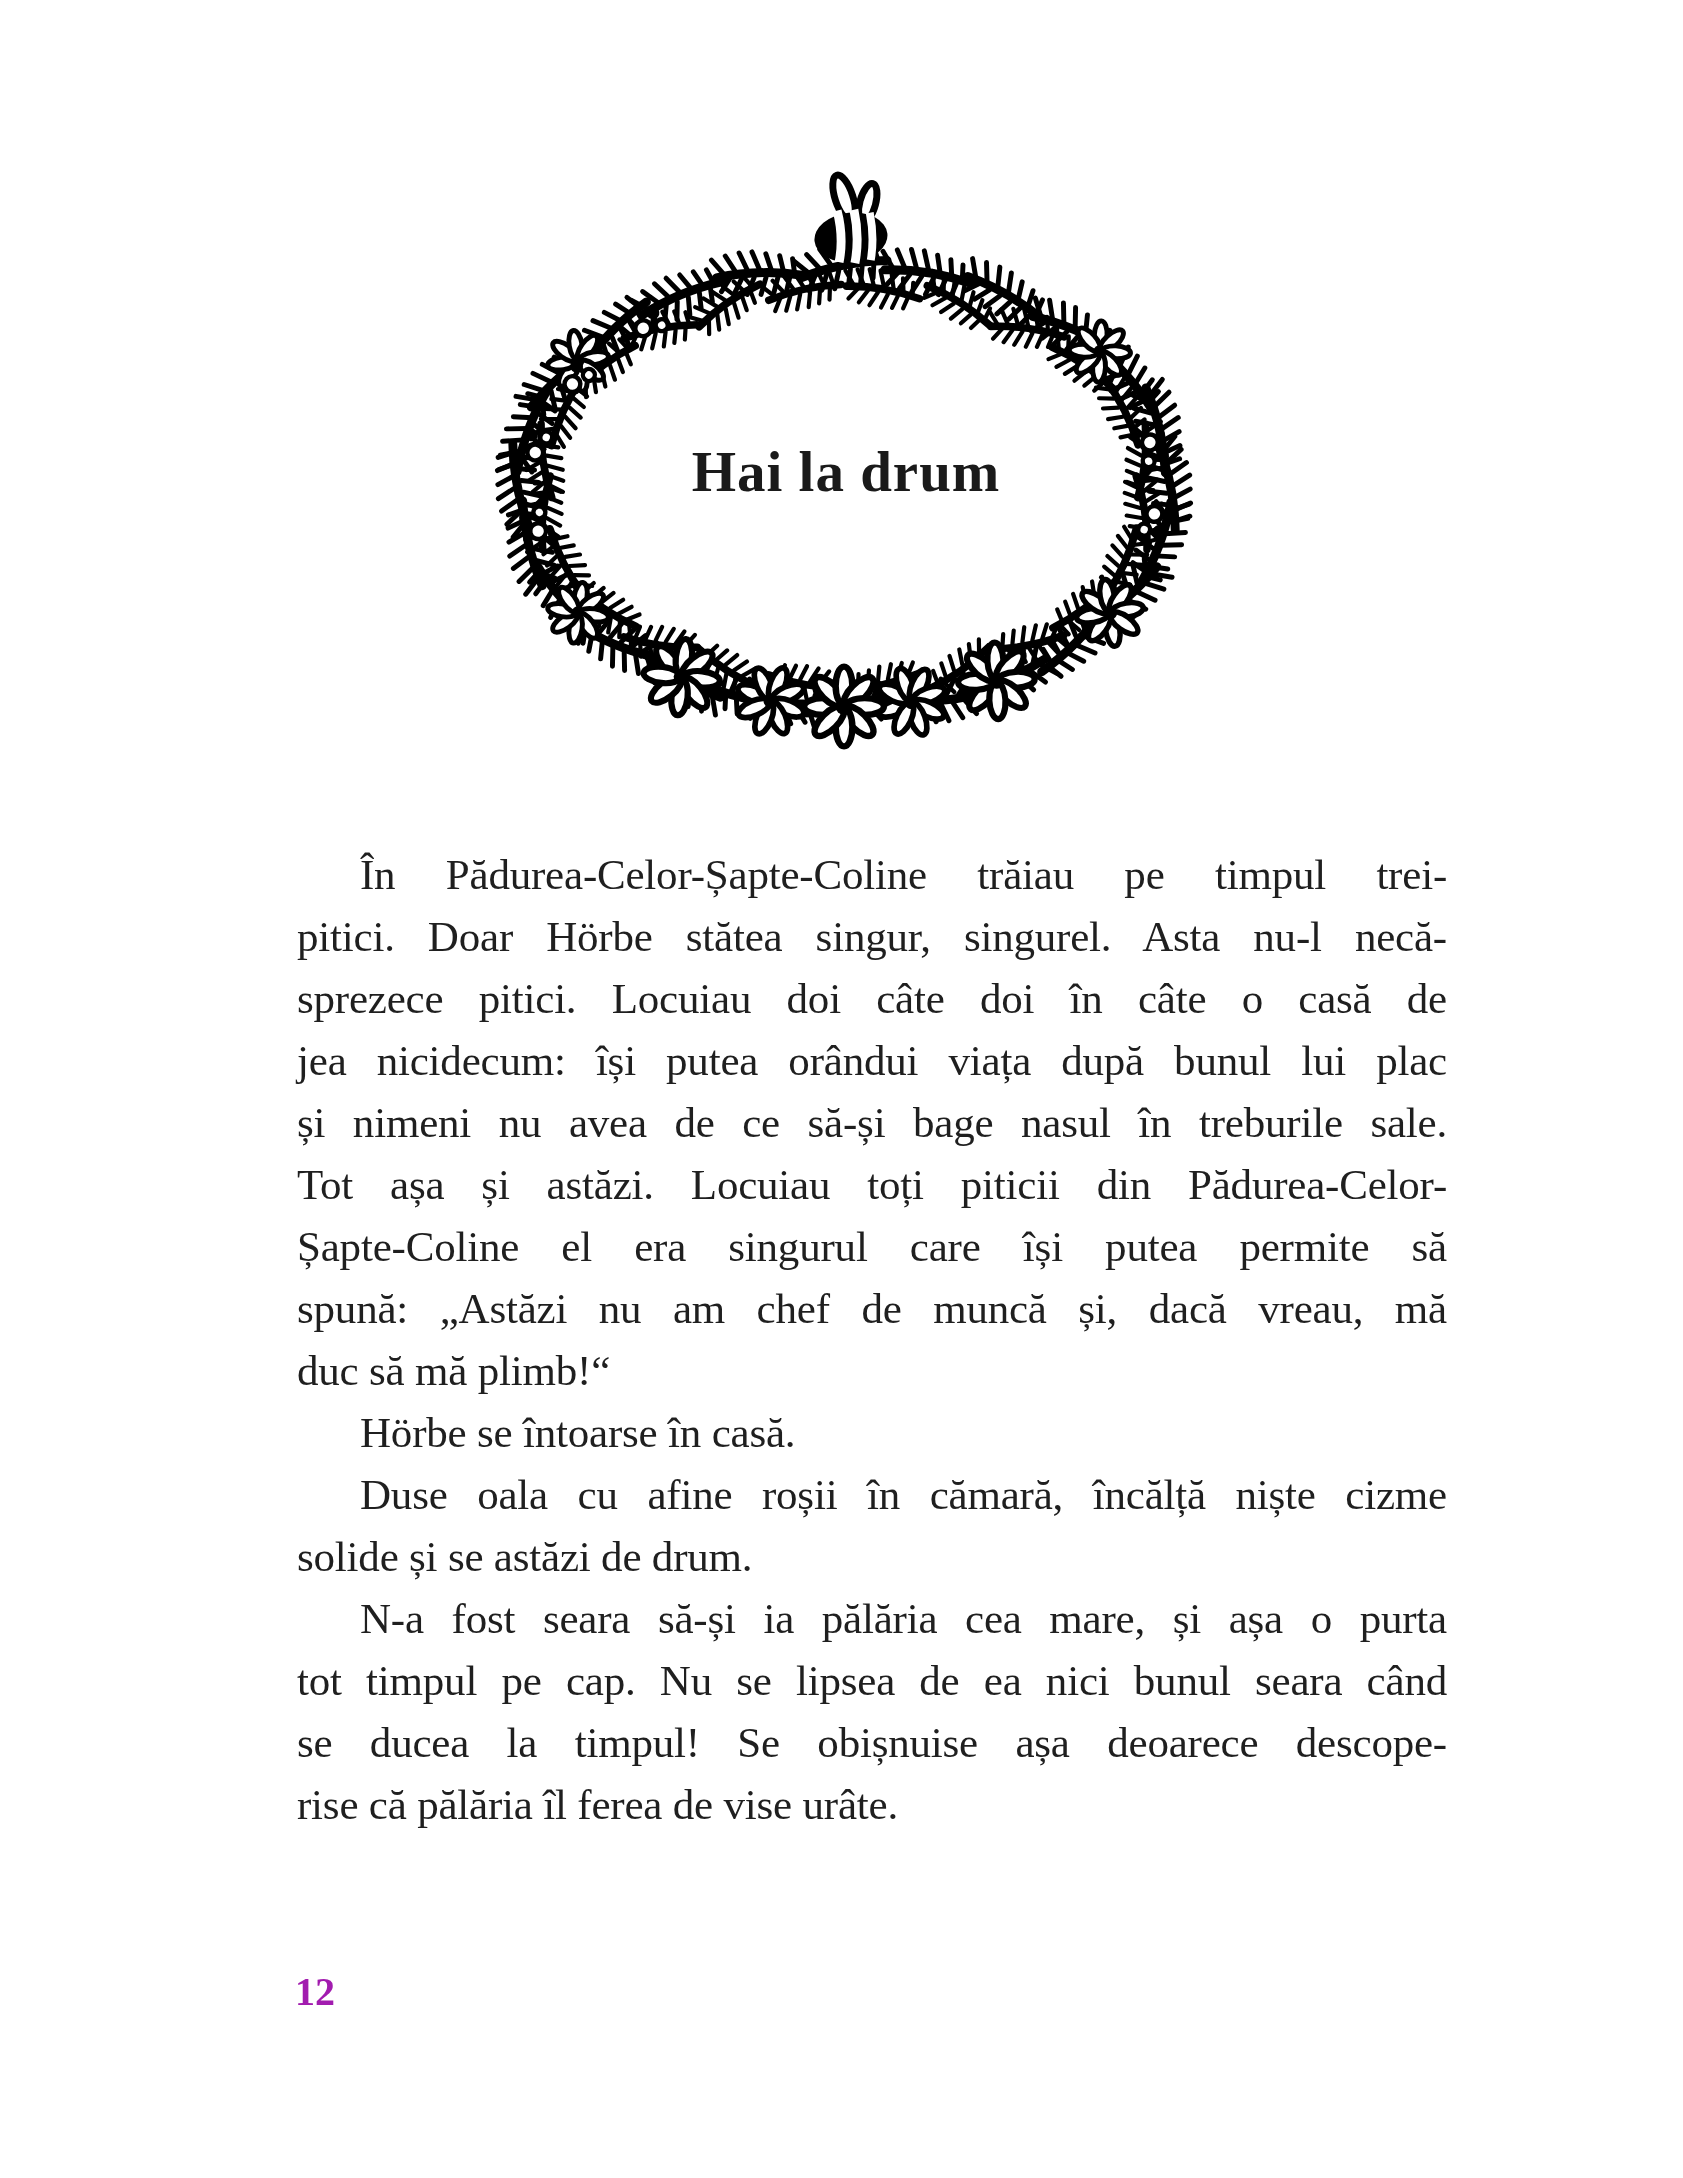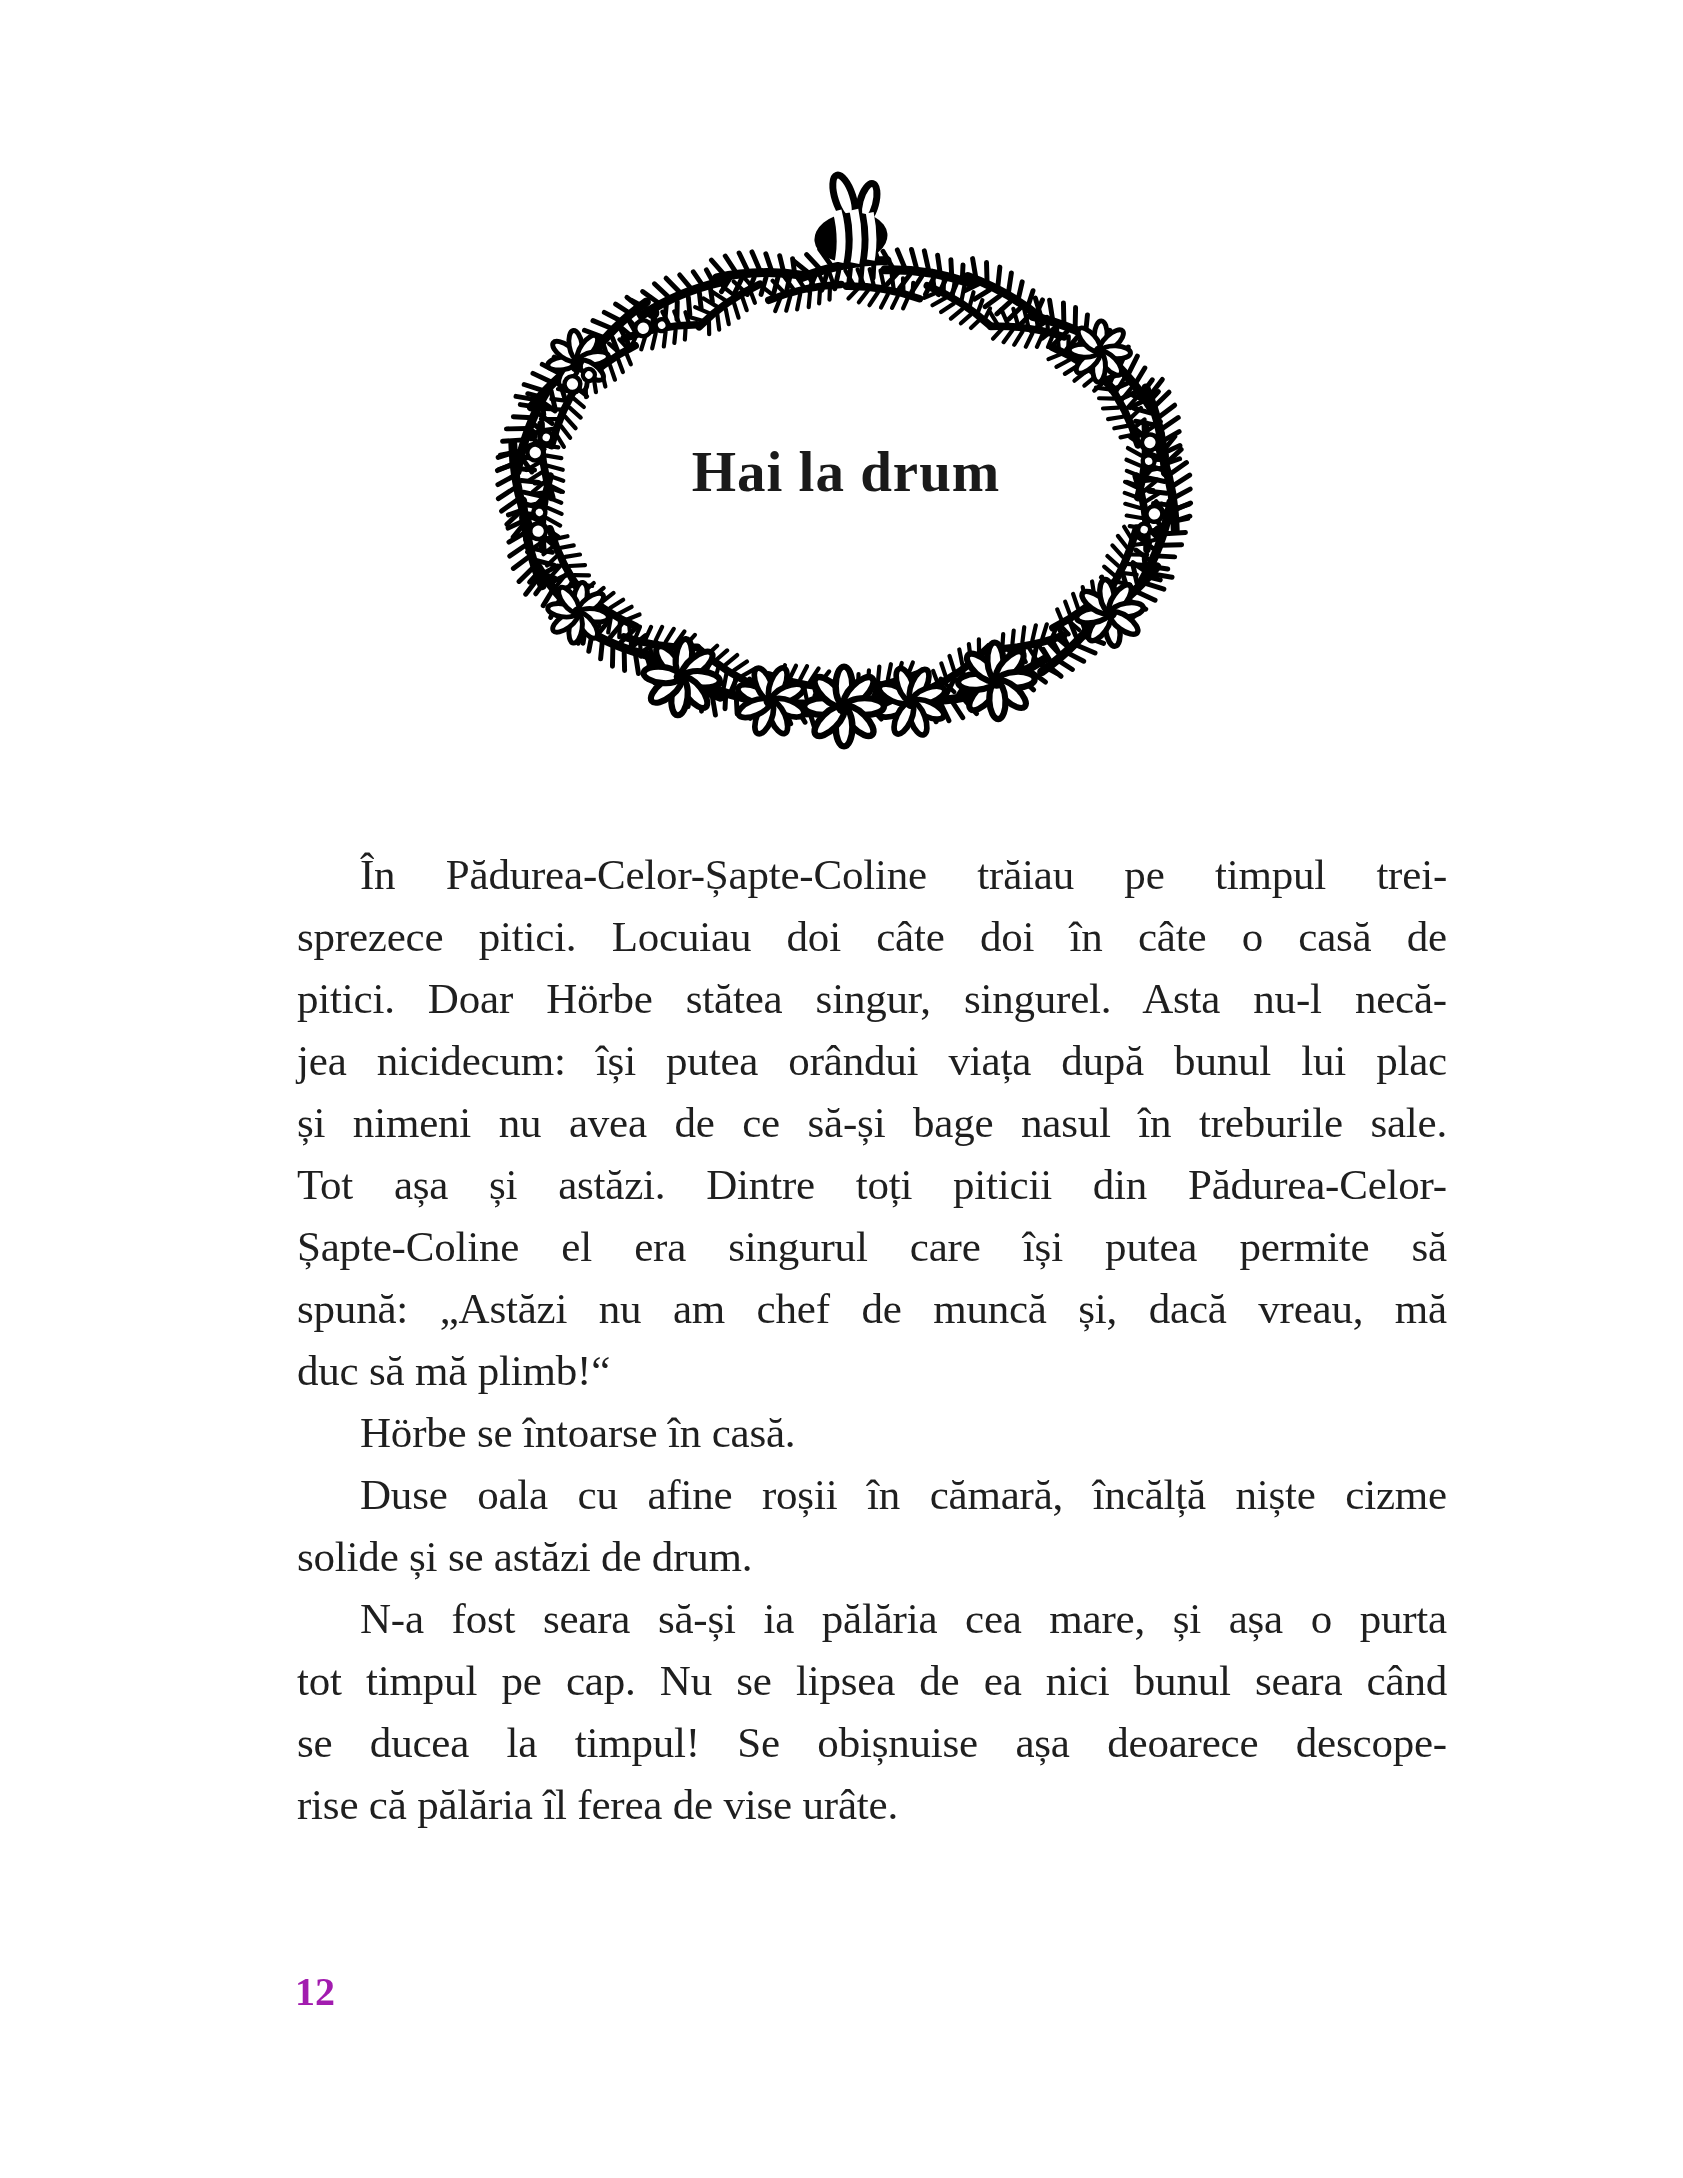--- a/index.html
+++ b/index.html
@@ -153,25 +153,25 @@
           <use href="#berries" transform="translate(698.3 293.4) rotate(75.4) scale(1)"></use>
           <use href="#berries" transform="translate(698.3 366.6) rotate(104.6) scale(1)"></use>
         </g>
       <use href="#bee" transform="translate(392 78)"></use>
     </svg>
     <div class="chapter-title">Hai la drum</div>
   </div>
 
   <div class="text-block" id="text-block">
       <div class="line line-first">În Pădurea-Celor-Șapte-Coline trăiau pe timpul trei-</div>
+      <div class="line">pitici. Doar Hörbe stătea singur, singurel. Asta nu-l necă-</div>
       <div class="line">sprezece pitici. Locuiau doi câte doi în câte o casă de</div>
-      <div class="line">pitici. Doar Hörbe stătea singur, singurel. Asta nu-l necă-</div>
       <div class="line">jea nicidecum: își putea orândui viața după bunul lui plac</div>
       <div class="line">și nimeni nu avea de ce să-și bage nasul în treburile sale.</div>
-      <div class="line">Tot așa și astăzi. Dintre toți piticii din Pădurea-Celor-</div>
+      <div class="line">Tot așa și astăzi. Locuiau toți piticii din Pădurea-Celor-</div>
       <div class="line">Șapte-Coline el era singurul care își putea permite să</div>
       <div class="line">spună: „Astăzi nu am chef de muncă și, dacă vreau, mă</div>
       <div class="line line-last">duc să mă plimb!“</div>
       <div class="line line-first line-last">Hörbe se întoarse în casă.</div>
       <div class="line line-first">Duse oala cu afine roșii în cămară, încălță niște cizme</div>
       <div class="line line-last">solide și se astăzi de drum.</div>
       <div class="line line-first">N-a fost seara să-și ia pălăria cea mare, și așa o purta</div>
       <div class="line">tot timpul pe cap. Nu se lipsea de ea nici bunul seara când</div>
       <div class="line">se ducea la timpul! Se obișnuise așa deoarece descope-</div>
       <div class="line line-last">rise că pălăria îl ferea de vise urâte.</div>

